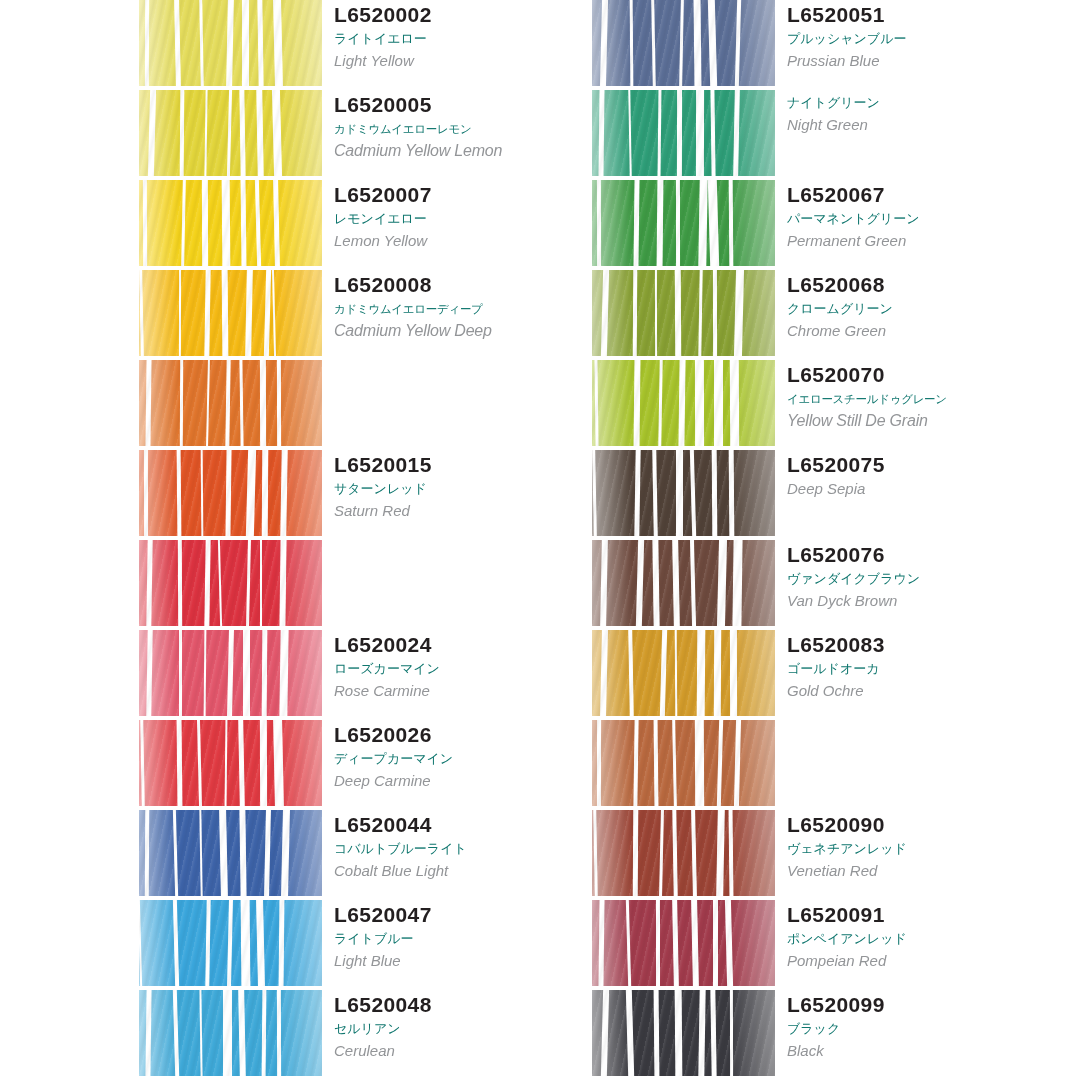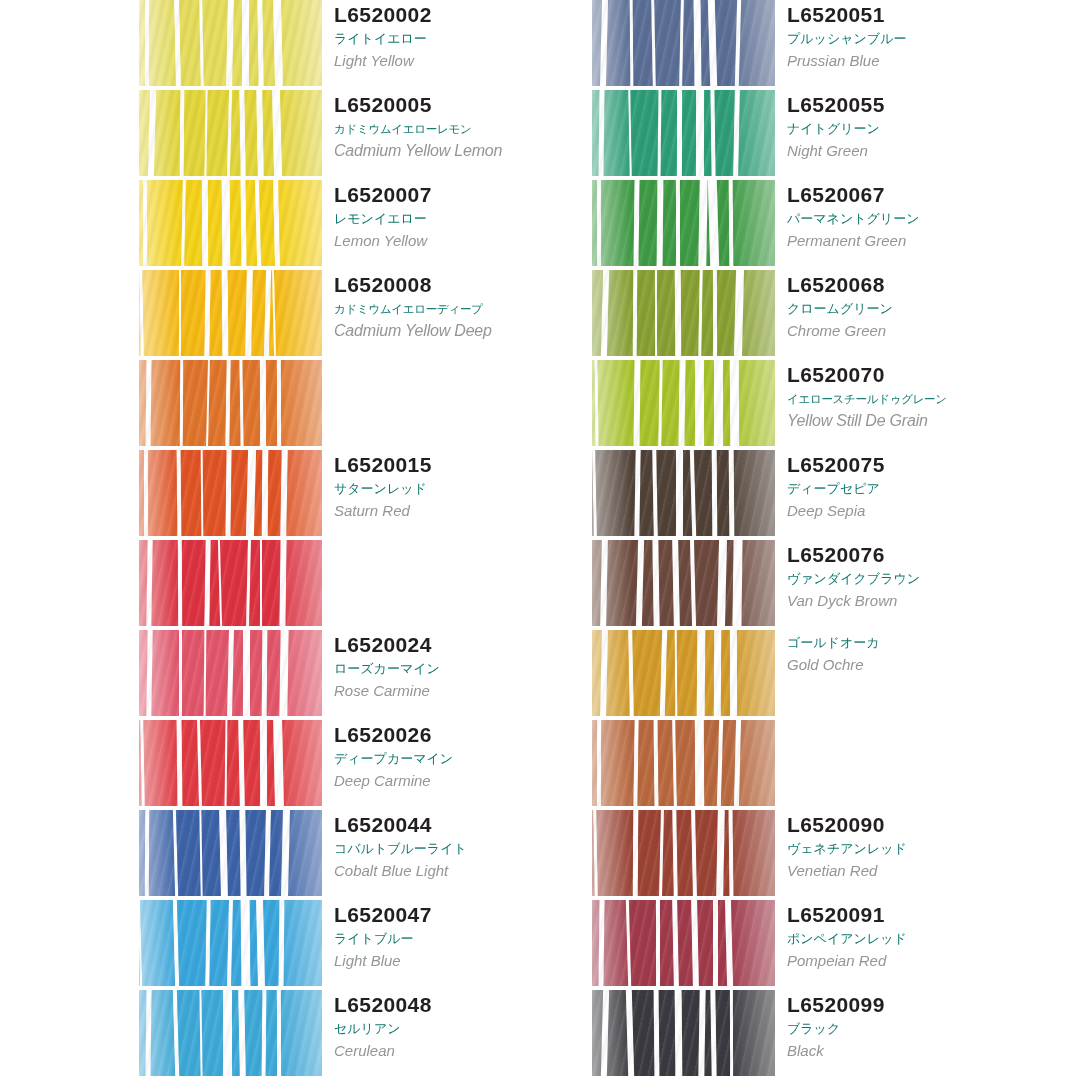--- a/index.html
+++ b/index.html
@@ -414,21 +414,20 @@
             <i style="left: 84.8px; width: 4.7px; transform: rotate(0.12deg);"></i>
             <i style="left: 103.9px; width: 8.4px; transform: rotate(0.1deg);"></i>
             <i style="left: 119.1px; width: 3.7px; transform: rotate(-0.77deg);"></i>
             <i style="left: 142.1px; width: 5.2px; transform: rotate(1.12deg);"></i>
           </div>
           <div class="fade"></div>
           <div class="dilute"></div>
           <div class="grain"></div>
         </div>
         <div class="info">
-          <div class="code">L6520055</div>
           <div class="name-ja">ナイトグリーン</div>
           <div class="name-en">Night Green</div>
         </div>
       </div>
       <div class="swatch-row">
         <div class="swatch" style="--c: #3F9B45;">
           <div class="wash"></div>
           <div class="streaks">
             <i style="left: 4.6px; width: 3.8px; transform: rotate(-0.14deg);"></i>
             <i style="left: 42px; width: 4.6px; transform: rotate(0.68deg);"></i>
@@ -503,21 +502,20 @@
             <i style="left: 98.7px; width: 4.2px; transform: rotate(-1.57deg);"></i>
             <i style="left: 120.3px; width: 4.8px; transform: rotate(-0.41deg);"></i>
             <i style="left: 137.3px; width: 4.6px; transform: rotate(-0.42deg);"></i>
           </div>
           <div class="fade"></div>
           <div class="dilute"></div>
           <div class="grain"></div>
         </div>
         <div class="info">
           <div class="code">L6520075</div>
-          <div class="name-ja">ディープセピア</div>
           <div class="name-en">Deep Sepia</div>
         </div>
       </div>
       <div class="swatch-row">
         <div class="swatch" style="--c: #6E4A3E;">
           <div class="wash"></div>
           <div class="streaks">
             <i style="left: 8.7px; width: 5.5px; transform: rotate(1.17deg);"></i>
             <i style="left: 44.7px; width: 5.6px; transform: rotate(1.54deg);"></i>
             <i style="left: 60.9px; width: 5.8px; transform: rotate(-0.87deg);"></i>
@@ -546,20 +544,21 @@
             <i style="left: 83.3px; width: 2.4px; transform: rotate(-0.37deg);"></i>
             <i style="left: 104.9px; width: 7.6px; transform: rotate(0.42deg);"></i>
             <i style="left: 122.4px; width: 7.1px; transform: rotate(0.28deg);"></i>
             <i style="left: 138.3px; width: 6.6px; transform: rotate(-0.1deg);"></i>
           </div>
           <div class="fade"></div>
           <div class="dilute"></div>
           <div class="grain"></div>
         </div>
         <div class="info">
+          <div class="code">L6520083</div>
           <div class="name-ja">ゴールドオーカ</div>
           <div class="name-en">Gold Ochre</div>
         </div>
       </div>
       <div class="swatch-row">
         <div class="swatch" style="--c: #B9693F;">
           <div class="wash"></div>
           <div class="streaks">
             <i style="left: 5.2px; width: 4.1px; transform: rotate(0.07deg);"></i>
             <i style="left: 42.4px; width: 4.3px; transform: rotate(0.81deg);"></i>

